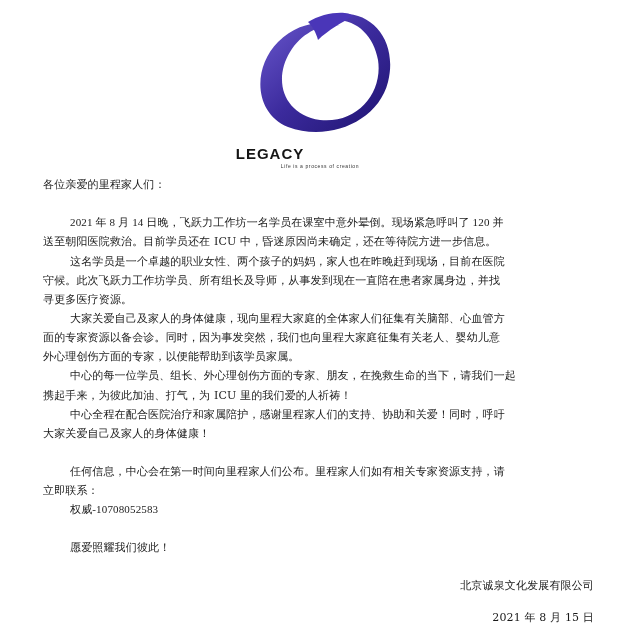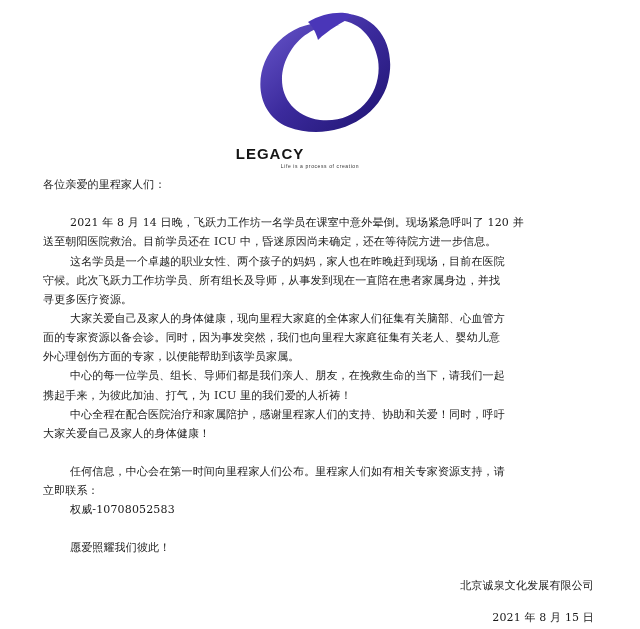--- a/index.html
+++ b/index.html
@@ -1,21 +1,21 @@
 <!DOCTYPE html>
 <html><head>
 <meta charset="utf-8">
 <style>
   html, body { margin: 0; padding: 0; background: #ffffff; }
   body { width: 640px; height: 629px; position: relative; overflow: hidden; font-family: "DejaVu Serif", "Liberation Serif", serif; color: #1a1a1a; }
   .logo { position: absolute; left: 248px; top: 2px; width: 148px; height: 136px; }
   .brand { position: absolute; left: 0; width: 540px; text-align: center; top: 145px; font-family: "Liberation Sans", "DejaVu Sans", sans-serif; font-weight: bold; font-size: 15px; letter-spacing: 1px; color: #151515; }
   .tagline { position: absolute; left: 0; width: 640px; text-align: center; top: 163px; font-family: "Liberation Sans", sans-serif; font-size: 5px; letter-spacing: 0.6px; color: #333; }
   .line { position: absolute; left: 43px; font-size: 11px; line-height: 19px; white-space: nowrap; letter-spacing: 0.15px; }
-  .ind { left: 70px; }
+  .ind { left: 70px; font-family: Liberation Serif, serif; }
   .right { left: auto; right: 46px; }
 </style>
 </head>
 <body>
 
 <svg class="logo" viewBox="0 0 148 136">
   <defs>
     <linearGradient id="rg" x1="0" y1="0" x2="1" y2="1">
       <stop offset="0" stop-color="#6c5ad0"></stop>
       <stop offset="0.5" stop-color="#3b2a9c"></stop>
@@ -35,21 +35,21 @@
 <div class="line" style="top:232px">送至朝阳医院救治。目前学员还在 ICU 中，昏迷原因尚未确定，还在等待院方进一步信息。</div>
 
 <div class="line ind" style="top:252px">这名学员是一个卓越的职业女性、两个孩子的妈妈，家人也在昨晚赶到现场，目前在医院</div>
 <div class="line" style="top:271px">守候。此次飞跃力工作坊学员、所有组长及导师，从事发到现在一直陪在患者家属身边，并找</div>
 <div class="line" style="top:290px">寻更多医疗资源。</div>
 
 <div class="line ind" style="top:309px">大家关爱自己及家人的身体健康，现向里程大家庭的全体家人们征集有关脑部、心血管方</div>
 <div class="line" style="top:328px">面的专家资源以备会诊。同时，因为事发突然，我们也向里程大家庭征集有关老人、婴幼儿意</div>
 <div class="line" style="top:347px">外心理创伤方面的专家，以便能帮助到该学员家属。</div>
 
-<div class="line ind" style="top:366px">中心的每一位学员、组长、导师们都是我们亲人、朋友，在挽救生命的当下，请我们一起</div>
+<div class="line ind" style="top:366px">中心的每一位学员、组长、外心理创伤方面的专家、朋友，在挽救生命的当下，请我们一起</div>
 <div class="line" style="top:386px">携起手来，为彼此加油、打气，为 ICU 里的我们爱的人祈祷！</div>
 
 <div class="line ind" style="top:405px">中心全程在配合医院治疗和家属陪护，感谢里程家人们的支持、协助和关爱！同时，呼吁</div>
 <div class="line" style="top:424px">大家关爱自己及家人的身体健康！</div>
 
 <div class="line ind" style="top:462px">任何信息，中心会在第一时间向里程家人们公布。里程家人们如有相关专家资源支持，请</div>
 <div class="line" style="top:481px">立即联系：</div>
 
 <div class="line ind" style="top:500px">权威-10708052583</div>
 

